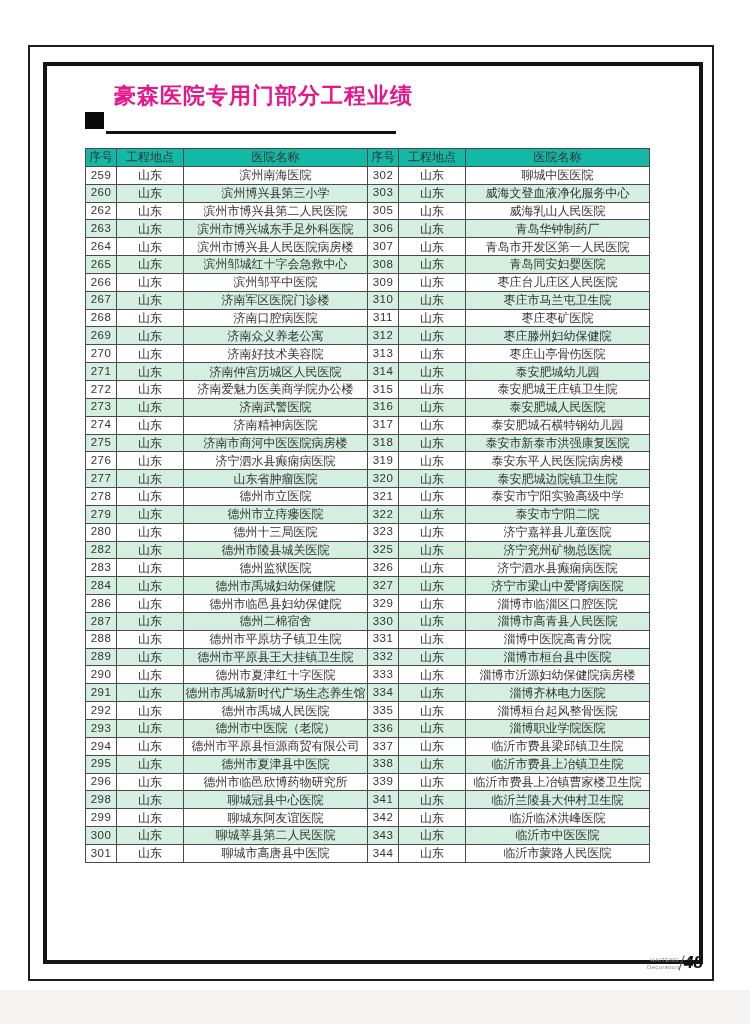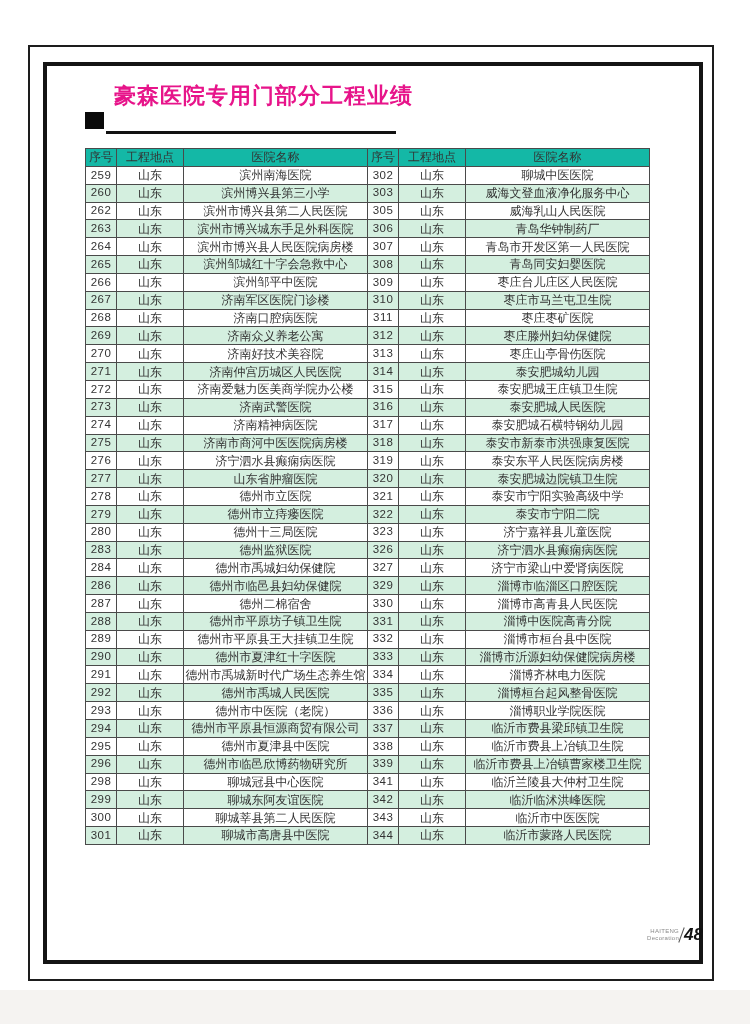--- a/index.html
+++ b/index.html
@@ -48,22 +48,22 @@
     font-weight:normal;
   }
   .col-no{width:28px;}
   .col-loc{width:64px;}
   .col-name{width:181px;}
   thead th{background:#14b8a6;}
   tbody tr:nth-child(even) td{background:#d4efdf;}
   tbody tr:nth-child(odd) td{background:#ffffff;}
   tbody td.col-no{font-size:11.5px;letter-spacing:.5px;}
   .footer{
-    position:absolute;left:633px;top:926px;width:70px;
-    display:flex;align-items:center;justify-content:flex-end;gap:1px;
+    position:absolute;left:633px;top:954px;width:70px;
+    display:flex;align-items:flex-end;justify-content:flex-end;gap:1px;
   }
   .brand{
     display:flex;flex-direction:column;align-items:flex-end;
     color:#8a8a8a;font-size:6px;line-height:7px;letter-spacing:.3px;
   }
   .brand-slash{
     width:1px;height:16px;background:#555;transform:rotate(20deg);margin:0 1px;
   }
   .pageno{
     font-size:17px;font-weight:bold;color:#111;line-height:17px;
@@ -255,20 +255,28 @@
         </tr>
         <tr>
           <td class="col-no">280</td>
           <td class="col-loc">山东</td>
           <td class="col-name">德州十三局医院</td>
           <td class="col-no">323</td>
           <td class="col-loc">山东</td>
           <td class="col-name">济宁嘉祥县儿童医院</td>
         </tr>
         <tr>
+          <td class="col-no">282</td>
+          <td class="col-loc">山东</td>
+          <td class="col-name">德州市陵县城关医院</td>
+          <td class="col-no">325</td>
+          <td class="col-loc">山东</td>
+          <td class="col-name">济宁兖州矿物总医院</td>
+        </tr>
+        <tr>
           <td class="col-no">283</td>
           <td class="col-loc">山东</td>
           <td class="col-name">德州监狱医院</td>
           <td class="col-no">326</td>
           <td class="col-loc">山东</td>
           <td class="col-name">济宁泗水县癫痫病医院</td>
         </tr>
         <tr>
           <td class="col-no">284</td>
           <td class="col-loc">山东</td>

